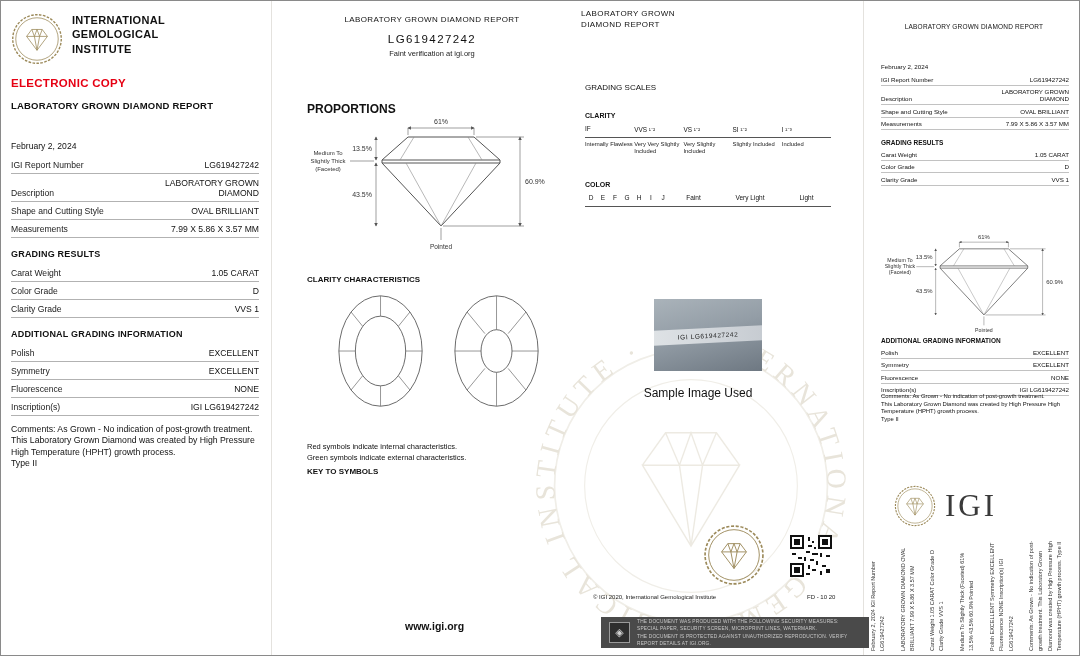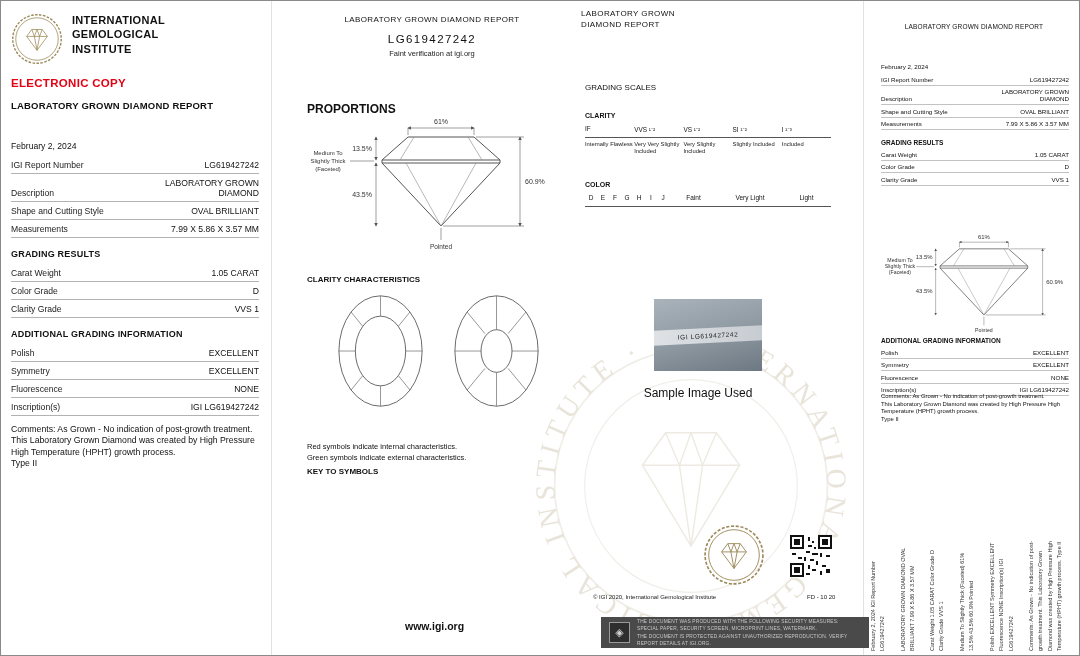--- a/index.html
+++ b/index.html
@@ -488,20 +488,31 @@
     <div class="row-s">
       <span class="lbl">Inscription(s)</span>
       <span class="val">IGI LG619427242</span>
     </div>
   </div>
 
   <div class="p4-comments">Comments: As Grown - No indication of post-growth treatment.
 This Laboratory Grown Diamond was created by High Pressure High Temperature (HPHT) growth process.
 Type II</div>
 
+  <div class="p4-logo">
+    <svg class="seal" width="42" height="42" viewBox="0 0 60 60">
+      <circle cx="30" cy="30" r="28" fill="none" stroke="#9c8a5a" stroke-width="1.6" stroke-dasharray="3 1.6"></circle>
+      <circle cx="30" cy="30" r="24.5" fill="none" stroke="#9c8a5a" stroke-width="0.9"></circle>
+      <g stroke="#9c8a5a" fill="none" stroke-width="0.9">
+        <path d="M18,27 L24,19 L36,19 L42,27 L30,43 Z"></path>
+        <path d="M18,27 L42,27 M24,19 L27,27 L30,19 L33,27 L36,19 M27,27 L30,43 L33,27"></path>
+      </g>
+    </svg>
+    <span class="igi-text">IGI</span>
+  </div>
 
   <div class="flaps">
     <div class="vtext">February 2, 2024   IGI Report Number LG619427242</div>
     <div class="vtext">LABORATORY GROWN DIAMOND   OVAL BRILLIANT   7.99 X 5.86 X 3.57 MM</div>
     <div class="vtext">Carat Weight 1.05 CARAT   Color Grade D   Clarity Grade VVS 1</div>
     <div class="vtext">Medium To Slightly Thick (Faceted)   61%   13.5%   43.5%   60.9%   Pointed</div>
     <div class="vtext">Polish EXCELLENT   Symmetry EXCELLENT   Fluorescence NONE   Inscription(s) IGI LG619427242</div>
     <div class="vtext">Comments: As Grown - No indication of post-growth treatment. This Laboratory Grown Diamond was created by High Pressure High Temperature (HPHT) growth process. Type II</div>
   </div>
 

